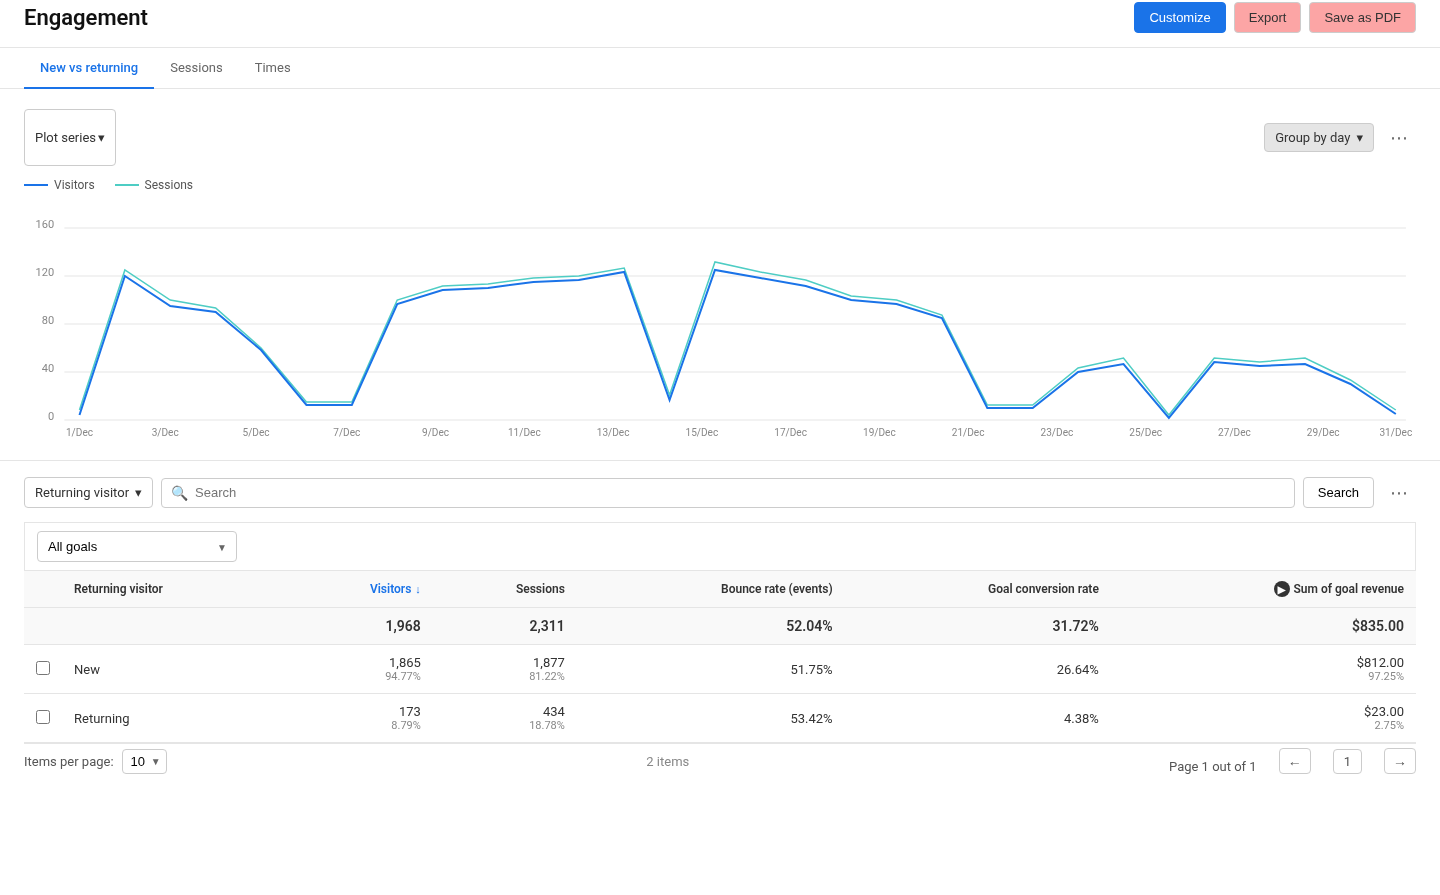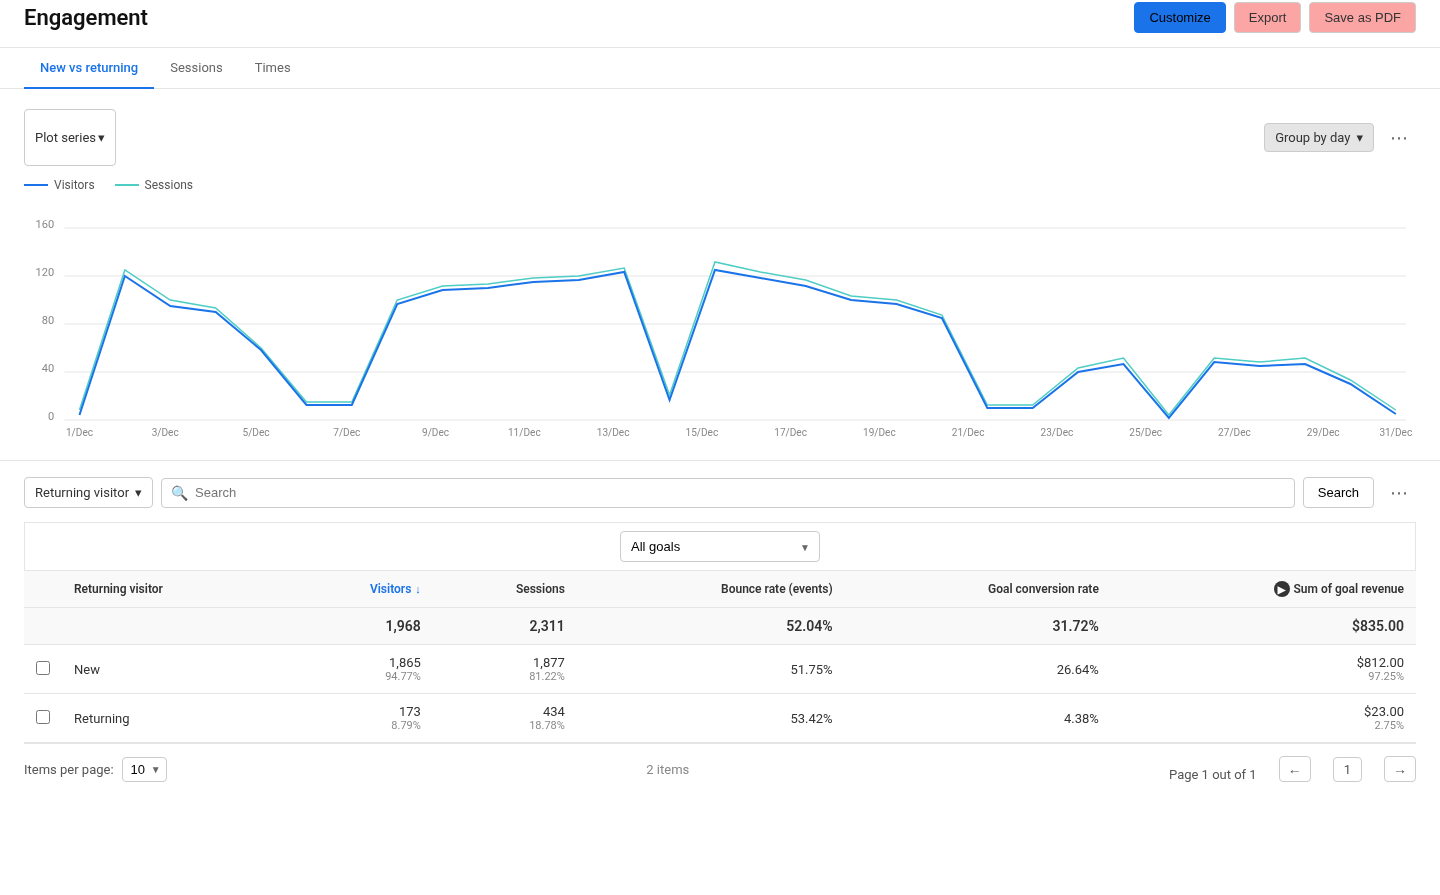--- a/index.html
+++ b/index.html
@@ -2,21 +2,21 @@
 <html><head>
   <meta charset="utf-8">
   <style>
     * { box-sizing: border-box; margin: 0; padding: 0; }
     body { font-family: -apple-system, BlinkMacSystemFont, 'Segoe UI', Roboto, sans-serif; font-size: 13px; color: #333; background: #fff; }
     
     .header { display: flex; align-items: center; justify-content: space-between; padding: 2px 24px 14px; border-bottom: 1px solid #e5e5e5; }
     .header-title { font-size: 22px; font-weight: 600; color: #111; }
     .header-buttons { display: flex; gap: 8px; }
     .btn { padding: 7px 14px; border-radius: 4px; font-size: 13px; cursor: pointer; border: 1px solid #ccc; background: #fca5a5; color: #333; }
-    .btn-primary { background: #1a73e8; color: #000000; border-color: #1a73e8; font-weight: 500; }
+    .btn-primary { background: #1a73e8; color: #ffffff; border-color: #1a73e8; font-weight: 500; }
     
     .tabs { display: flex; padding: 0 24px; border-bottom: 1px solid #e5e5e5; }
     .tab { padding: 12px 16px; font-size: 13px; color: #666; cursor: pointer; border-bottom: 2px solid transparent; margin-bottom: -1px; }
     .tab.active { color: #1a73e8; border-bottom-color: #1a73e8; font-weight: 500; }
     
     .chart-section { padding: 20px 24px; border-bottom: 1px solid #e5e5e5; }
     .chart-toolbar { display: flex; align-items: center; justify-content: space-between; margin-bottom: 12px; }
     .plot-series-select { display: flex; align-items: center; gap: 2px; border: 1px solid #ccc; border-radius: 4px; padding: 20px 10px; cursor: pointer; background: #fff; font-size: 13px; }
     .group-by-select { display: flex; align-items: center; gap: 6px; border: 1px solid #ccc; border-radius: 4px; padding: 6px 10px; cursor: pointer; background: #e5e5e5; font-size: 13px; }
     .chart-controls-right { display: flex; align-items: center; gap: 8px; }
@@ -50,21 +50,21 @@
     .data-table th.numeric { text-align: right; }
     .data-table td { padding: 10px 12px; border-bottom: 1px solid #e5e5e5; font-size: 13px; }
     .data-table td.numeric { text-align: right; }
     .data-table .total-row td { font-weight: 600; background: #f9f9f9; margin-top: 28px; }
     .data-table .total-row td.numeric { font-size: 14px; }
     .visitors-col { color: #1a73e8; display: flex; align-items: center; gap: 4px; }
     .sort-arrow { font-size: 11px; }
     .sub-value { font-size: 11px; color: #888; display: block; }
     .checkbox-col { width: 32px; text-align: center; }
     
-    .table-footer { display: flex; align-items: center; justify-content: space-between; padding: 12px 0; border-top: 1px solid #e5e5e5; margin-top: 0; }
+    .table-footer { display: flex; align-items: center; justify-content: space-between; padding: 4px 0; border-top: 1px solid #e5e5e5; margin-top: 0; }
     .items-per-page { display: flex; align-items: center; gap: 8px; font-size: 13px; color: #555; }
     .page-size-select { border: 1px solid #ccc; border-radius: 4px; padding: 4px 20px 4px 8px; font-size: 13px; cursor: pointer; background: #fff; appearance: none; -webkit-appearance: none; }
     .page-size-wrapper { position: relative; display: inline-block; }
     .page-size-wrapper::after { content: '▼'; position: absolute; right: 6px; top: 50%; transform: translateY(-50%); font-size: 10px; color: #666; pointer-events: none; }
     .items-count { font-size: 13px; color: #888; text-align: center; flex: 1; }
     .pagination { display: flex; align-items: flex-end; gap: 22px; font-size: 13px; color: #555; }
     .page-nav { border: 1px solid #ccc; border-radius: 4px; padding: 4px 8px; cursor: pointer; background: #fff; font-size: 14px; color: #555; }
     .page-num { border: 1px solid #ccc; border-radius: 4px; padding: 4px 10px; background: #fff; font-size: 13px; }
     
     input[type="checkbox"] { width: 14px; height: 14px; cursor: pointer; }
@@ -231,21 +231,21 @@
       <span>▾</span>
     </div>
     <div class="search-box">
       <span style="color:#aaa; font-size:14px;">🔍</span>
       <input class="search-input" type="text" placeholder="Search" style="">
     </div>
     <button class="search-btn">Search</button>
     <span class="more-dots">⋯</span>
   </div>
 
-  <div class="goals-wrapper-inner" style="border: 1px solid #e5e5e5; border-bottom: none; background: #fff; padding: 8px 12px; display: flex; justify-content: center;">
+  <div class="goals-wrapper-inner" style="border: 1px solid #e5e5e5; border-bottom: none; background: #fff; padding: 8px 12px; display: flex; justify-content: flex-start;">
     <div class="goals-select-wrapper">
       <select class="goals-select">
         <option>All goals</option>
       </select>
     </div>
   </div>
 
   <table class="data-table">
     <thead>
       <tr>

